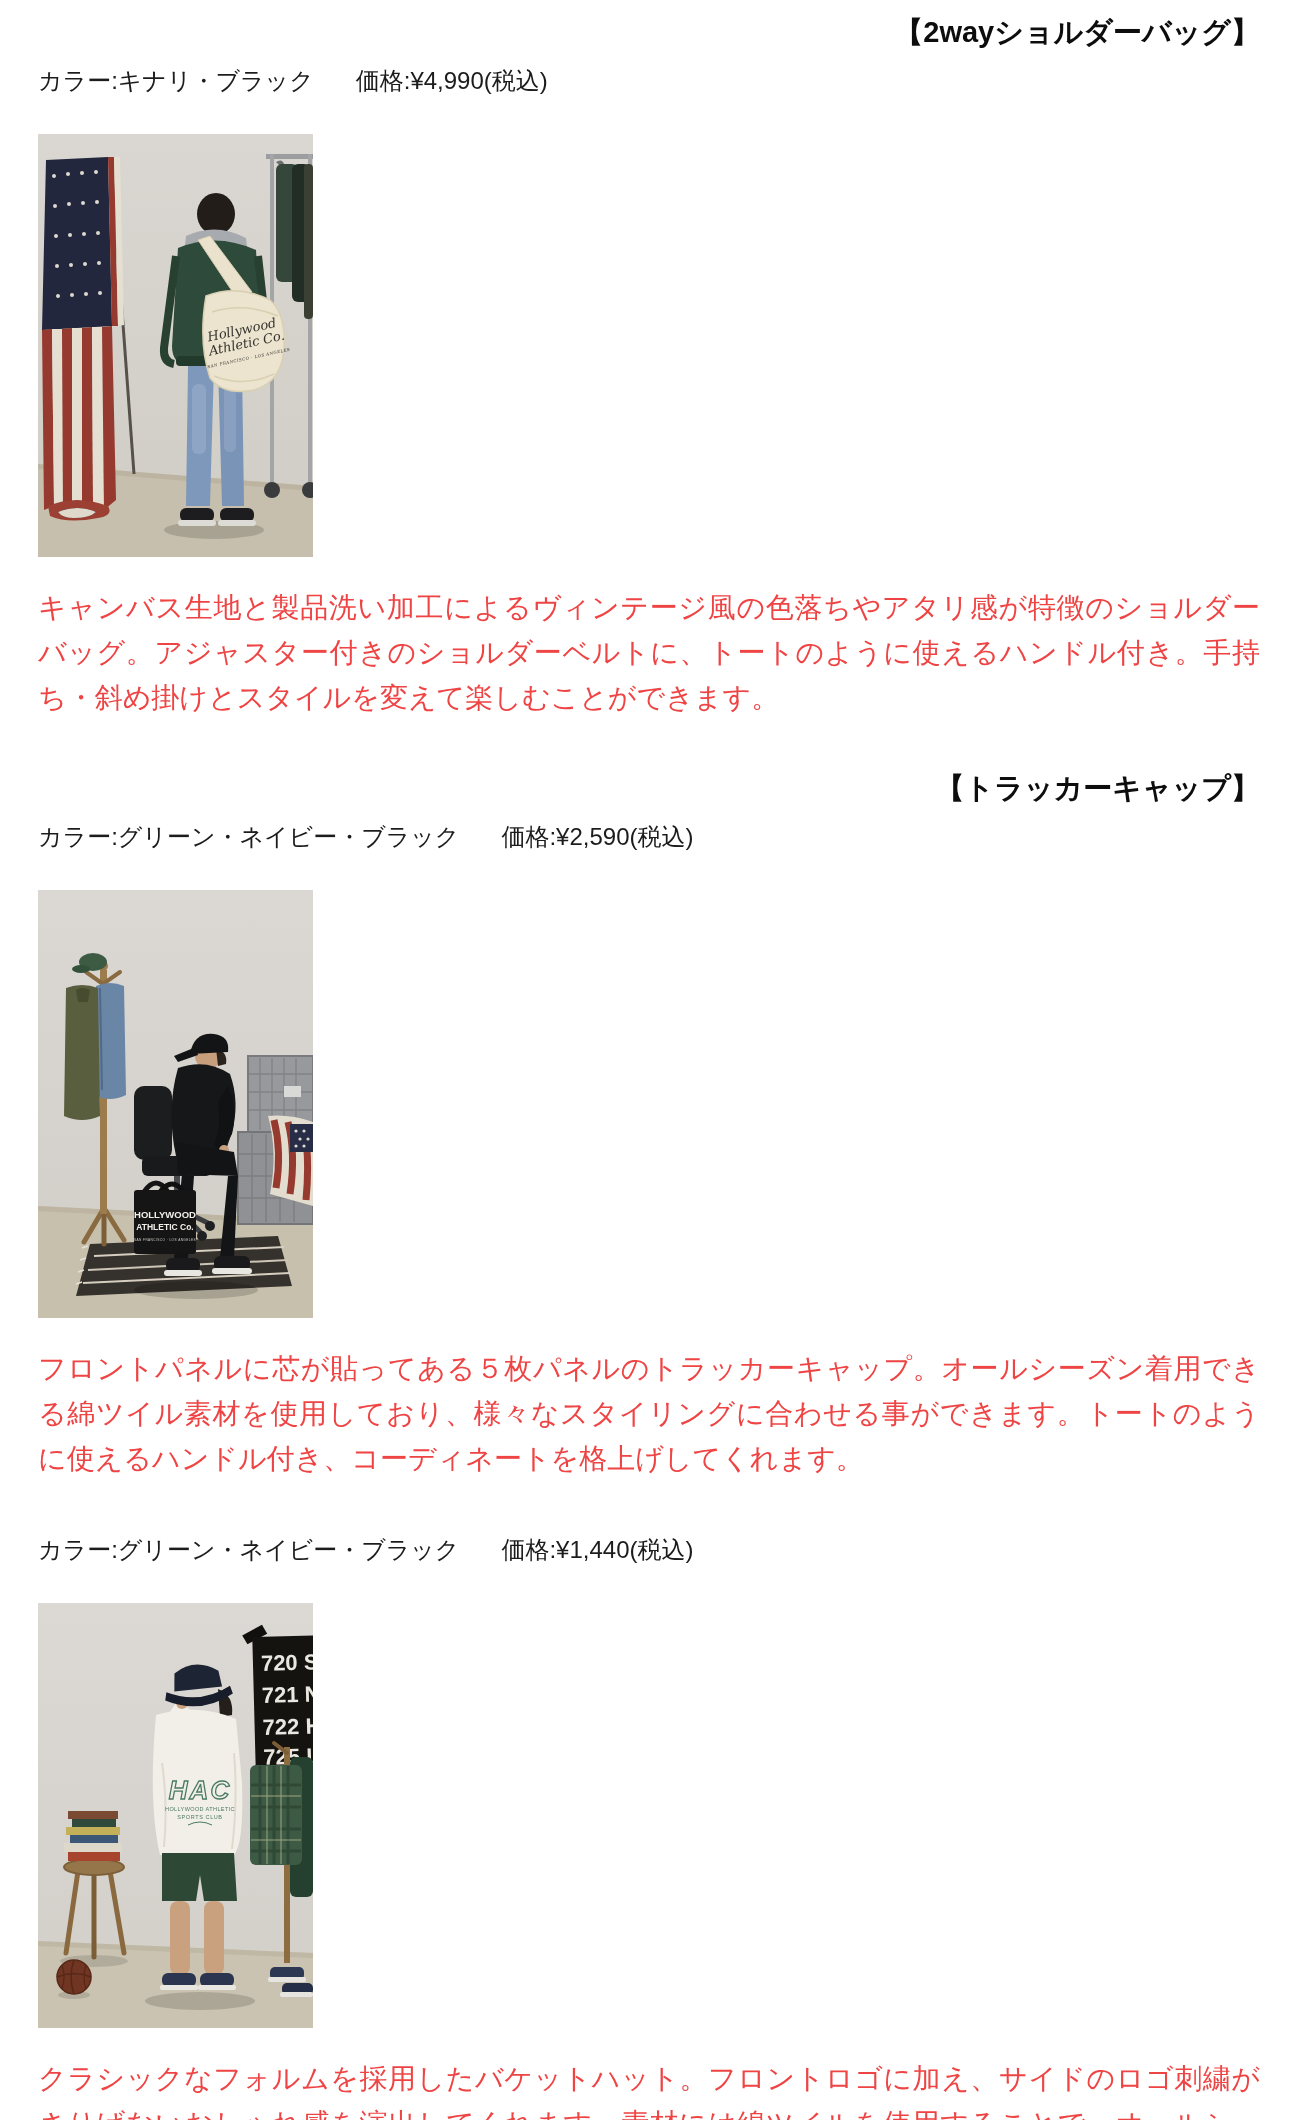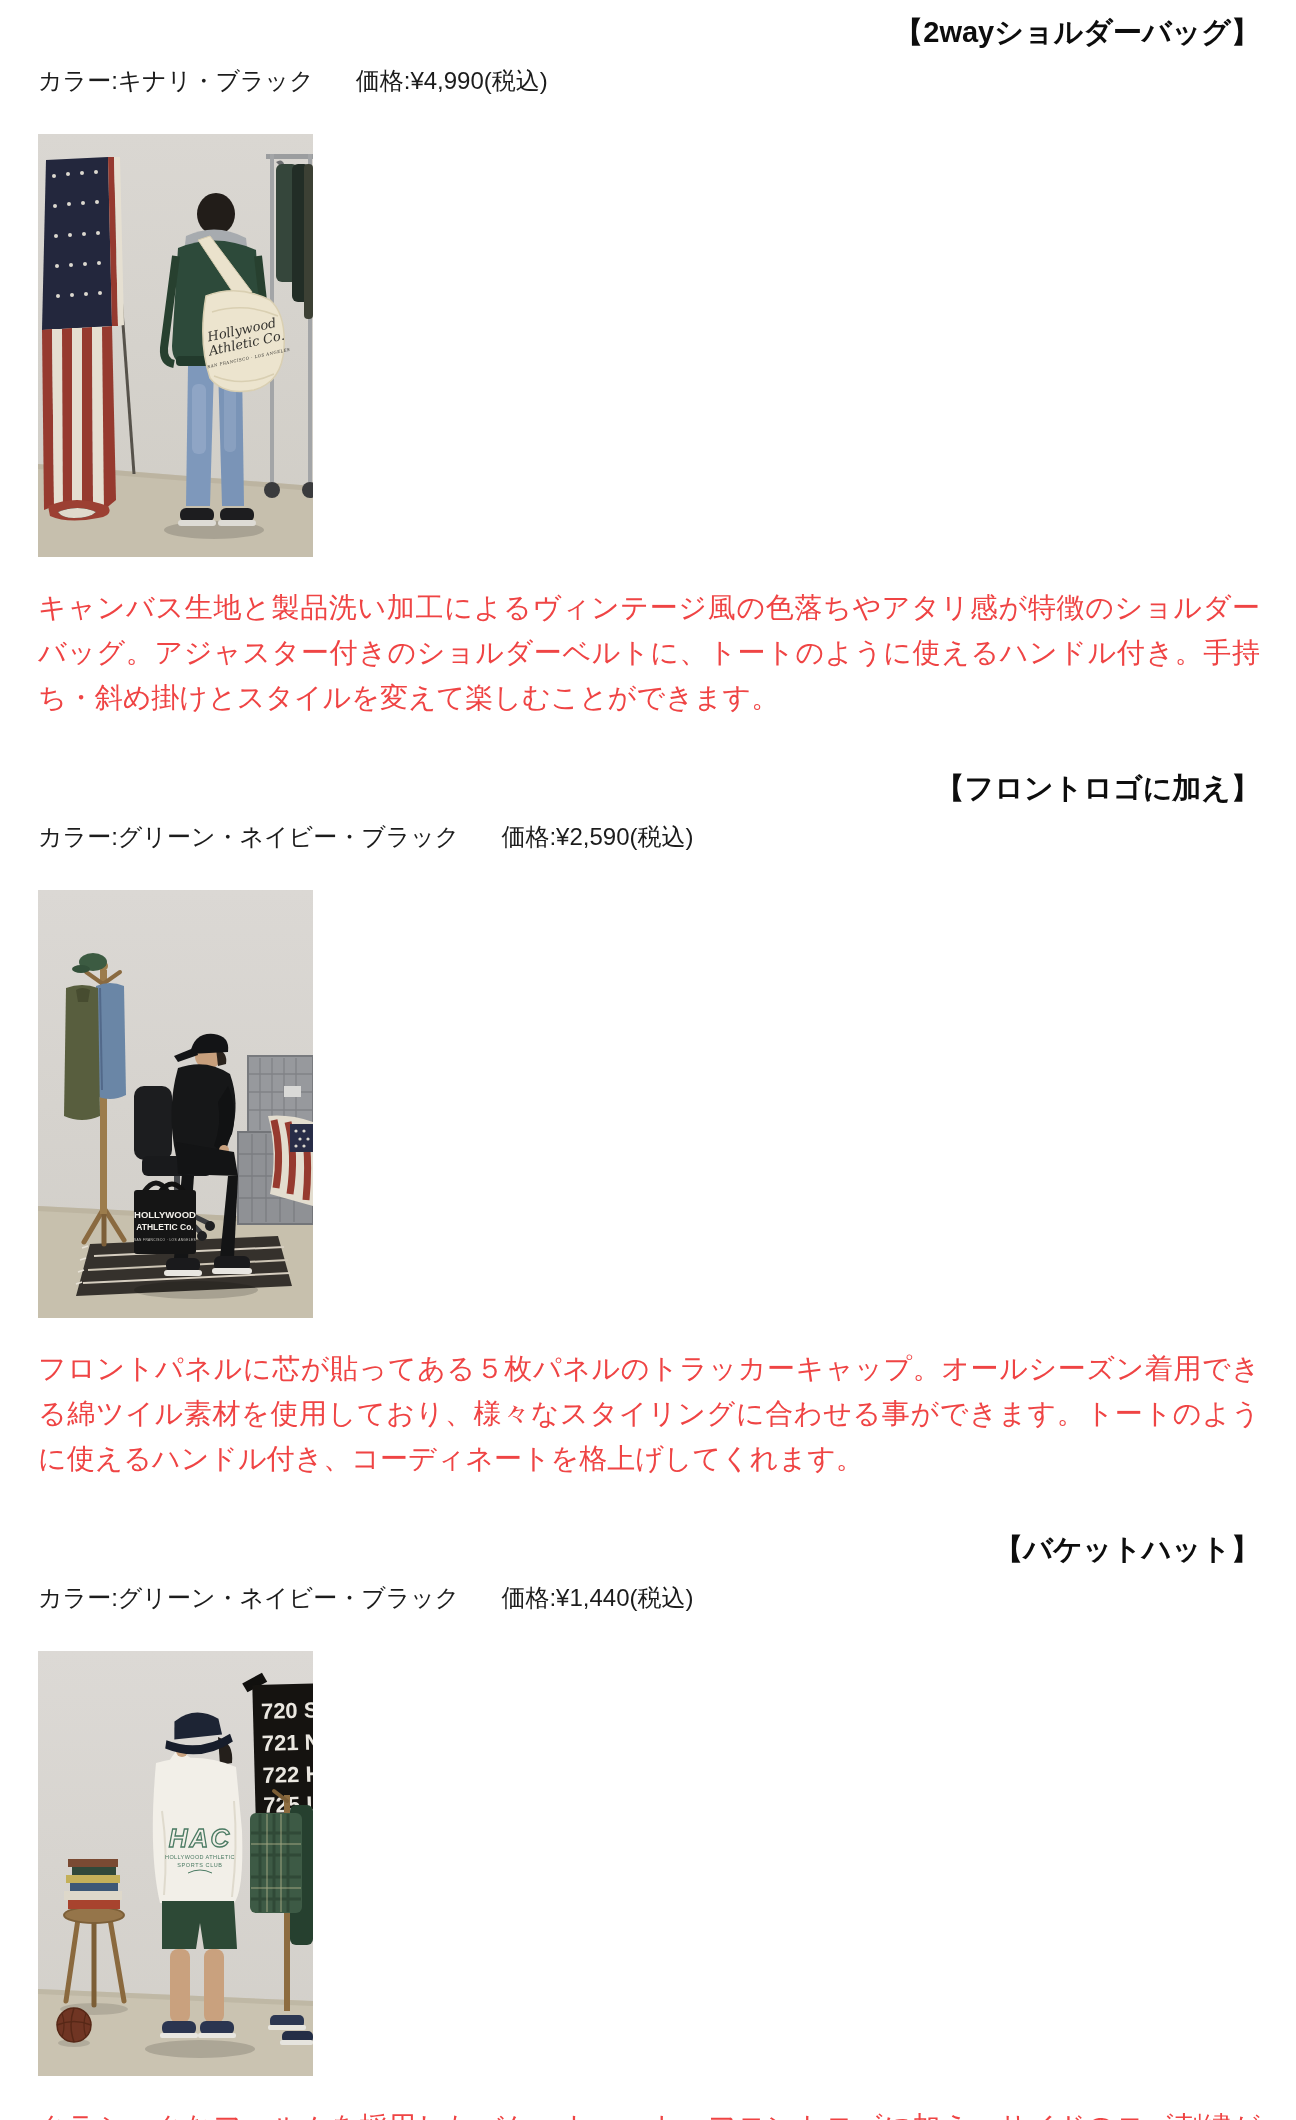--- a/index.html
+++ b/index.html
@@ -120,21 +120,21 @@
             <text x="208" y="214" font-size="13">Athletic Co.</text>
             <text x="207" y="226" font-size="4" letter-spacing="0.5">SAN FRANCISCO · LOS ANGELES</text>
           </g>
         </g>
       </svg>
     </figure>
     <p class="desc">キャンバス生地と製品洗い加工によるヴィンテージ風の色落ちやアタリ感が特徴のショルダーバッグ。アジャスター付きのショルダーベルトに、トートのように使えるハンドル付き。手持ち・斜め掛けとスタイルを変えて楽しむことができます。</p>
   </section>
 
   <section class="product">
-    <h2 class="heading">【フロントロゴに加え】</h2>
+    <h2 class="heading">【トラッカーキャップ】</h2>
     <p class="info">
       <span>カラー:グリーン・ネイビー・ブラック</span><span class="price">価格:¥2,590(税込)</span>
     </p>
     <figure class="photo">
       <svg viewBox="0 0 275 428" width="275" height="428" xmlns="http://www.w3.org/2000/svg">
         <defs>
           <linearGradient id="wall2" x1="0" y1="0" x2="0" y2="1">
             <stop offset="0" stop-color="#dbd8d4"></stop>
               <stop offset="1" stop-color="#d1cec8"></stop>
           </linearGradient>
@@ -256,21 +256,20 @@
             <text x="127" y="340" font-size="8.5" font-weight="bold">ATHLETIC Co.</text>
             <text x="127" y="351" font-size="3.2" letter-spacing="0.4" fill="#cfcdc7">SAN FRANCISCO · LOS ANGELES</text>
           </g>
         </g>
       </svg>
     </figure>
     <p class="desc">フロントパネルに芯が貼ってある５枚パネルのトラッカーキャップ。オールシーズン着用できる綿ツイル素材を使用しており、様々なスタイリングに合わせる事ができます。トートのように使えるハンドル付き、コーディネートを格上げしてくれます。</p>
   </section>
 
   <section class="product">
-    <h2 class="heading">【バケットハット】</h2>
     <p class="info">
       <span>カラー:グリーン・ネイビー・ブラック</span><span class="price">価格:¥1,440(税込)</span>
     </p>
     <figure class="photo">
       <svg viewBox="0 0 275 425" width="275" height="425" xmlns="http://www.w3.org/2000/svg">
         <defs>
           <linearGradient id="wall3" x1="0" y1="0" x2="0" y2="1">
             <stop offset="0" stop-color="#dcd9d5"></stop>
               <stop offset="1" stop-color="#d2cfc9"></stop>
           </linearGradient>

